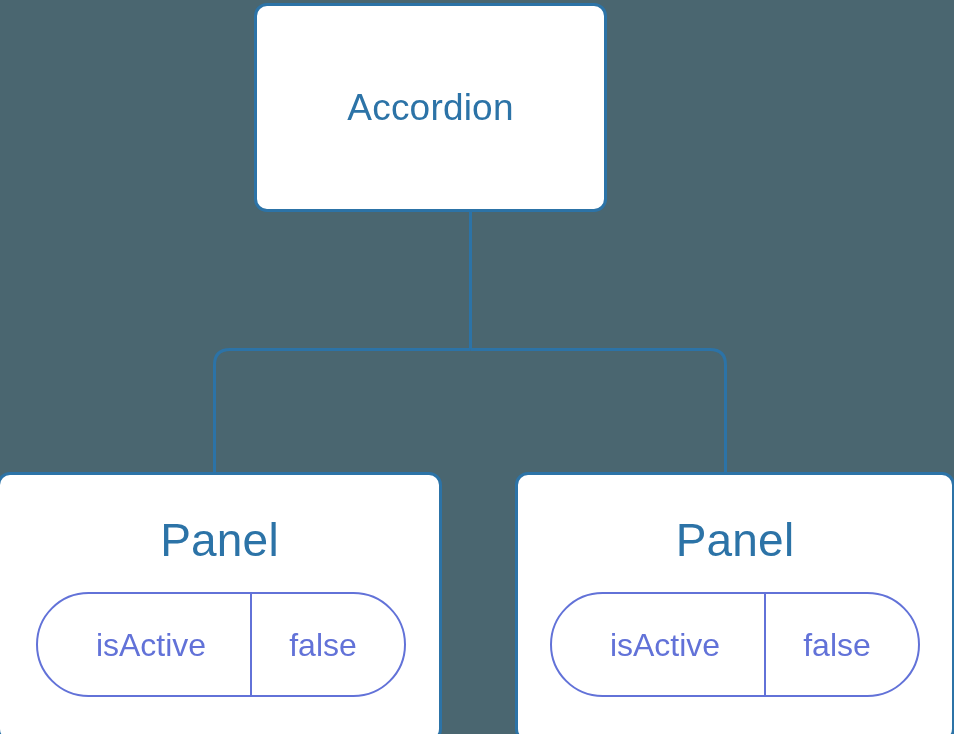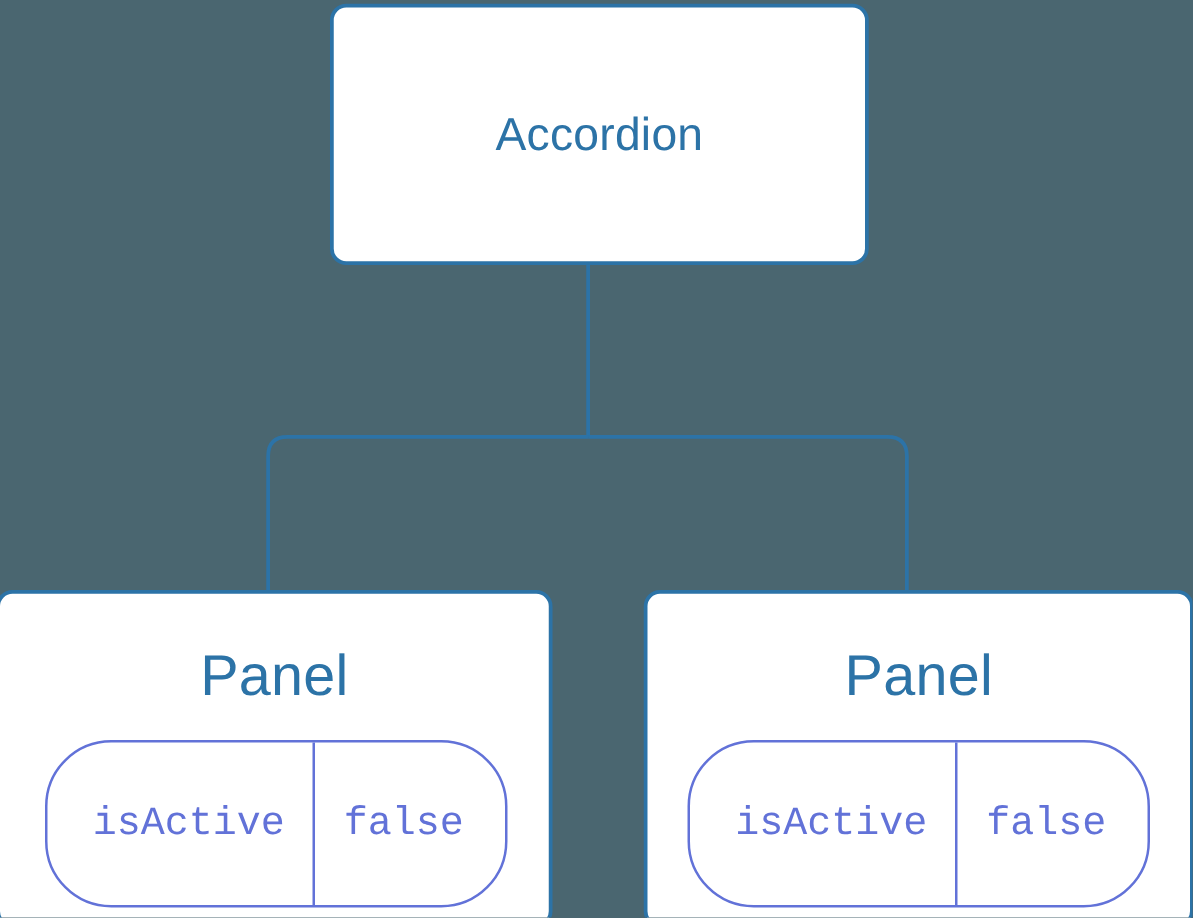--- a/index.html
+++ b/index.html
@@ -50,24 +50,23 @@
     color: #2c73a7;
     font-weight: 400;
     letter-spacing: 0.2px;
     white-space: nowrap;
   }
 
   
   #node-accordion {
     left: 254px;
     top: 3px;
-    width: 431px;
+    width: 353px;
     height: 209px;
     justify-content: center;
-    margin-left: 10px;
   }
   #node-accordion .node-title {
     font-size: 37px;
     line-height: 1;
   }
 
   
   .node-panel {
     top: 472px;
     height: 270px;
@@ -82,28 +81,27 @@
     width: 445px;
   }
   #node-panel-1 {
     left: 515px;
     width: 440px;
   }
 
   
   .prop-pill {
     margin-top: 29px;
-    height: 134px;
+    height: 105px;
     border: 2px solid #6272d8;
     border-radius: 53px;
     box-sizing: border-box;
     display: flex;
     align-items: stretch;
     background: #ffffff;
-    font-family: Liberation Mono, monospace;
   }
   #node-panel-0 .prop-pill { width: 370px; margin-left: 3px; }
   #node-panel-1 .prop-pill { width: 370px; }
 
   .prop-key,
   .prop-value {
     display: flex;
     align-items: center;
     justify-content: center;
     color: #6272d8;

